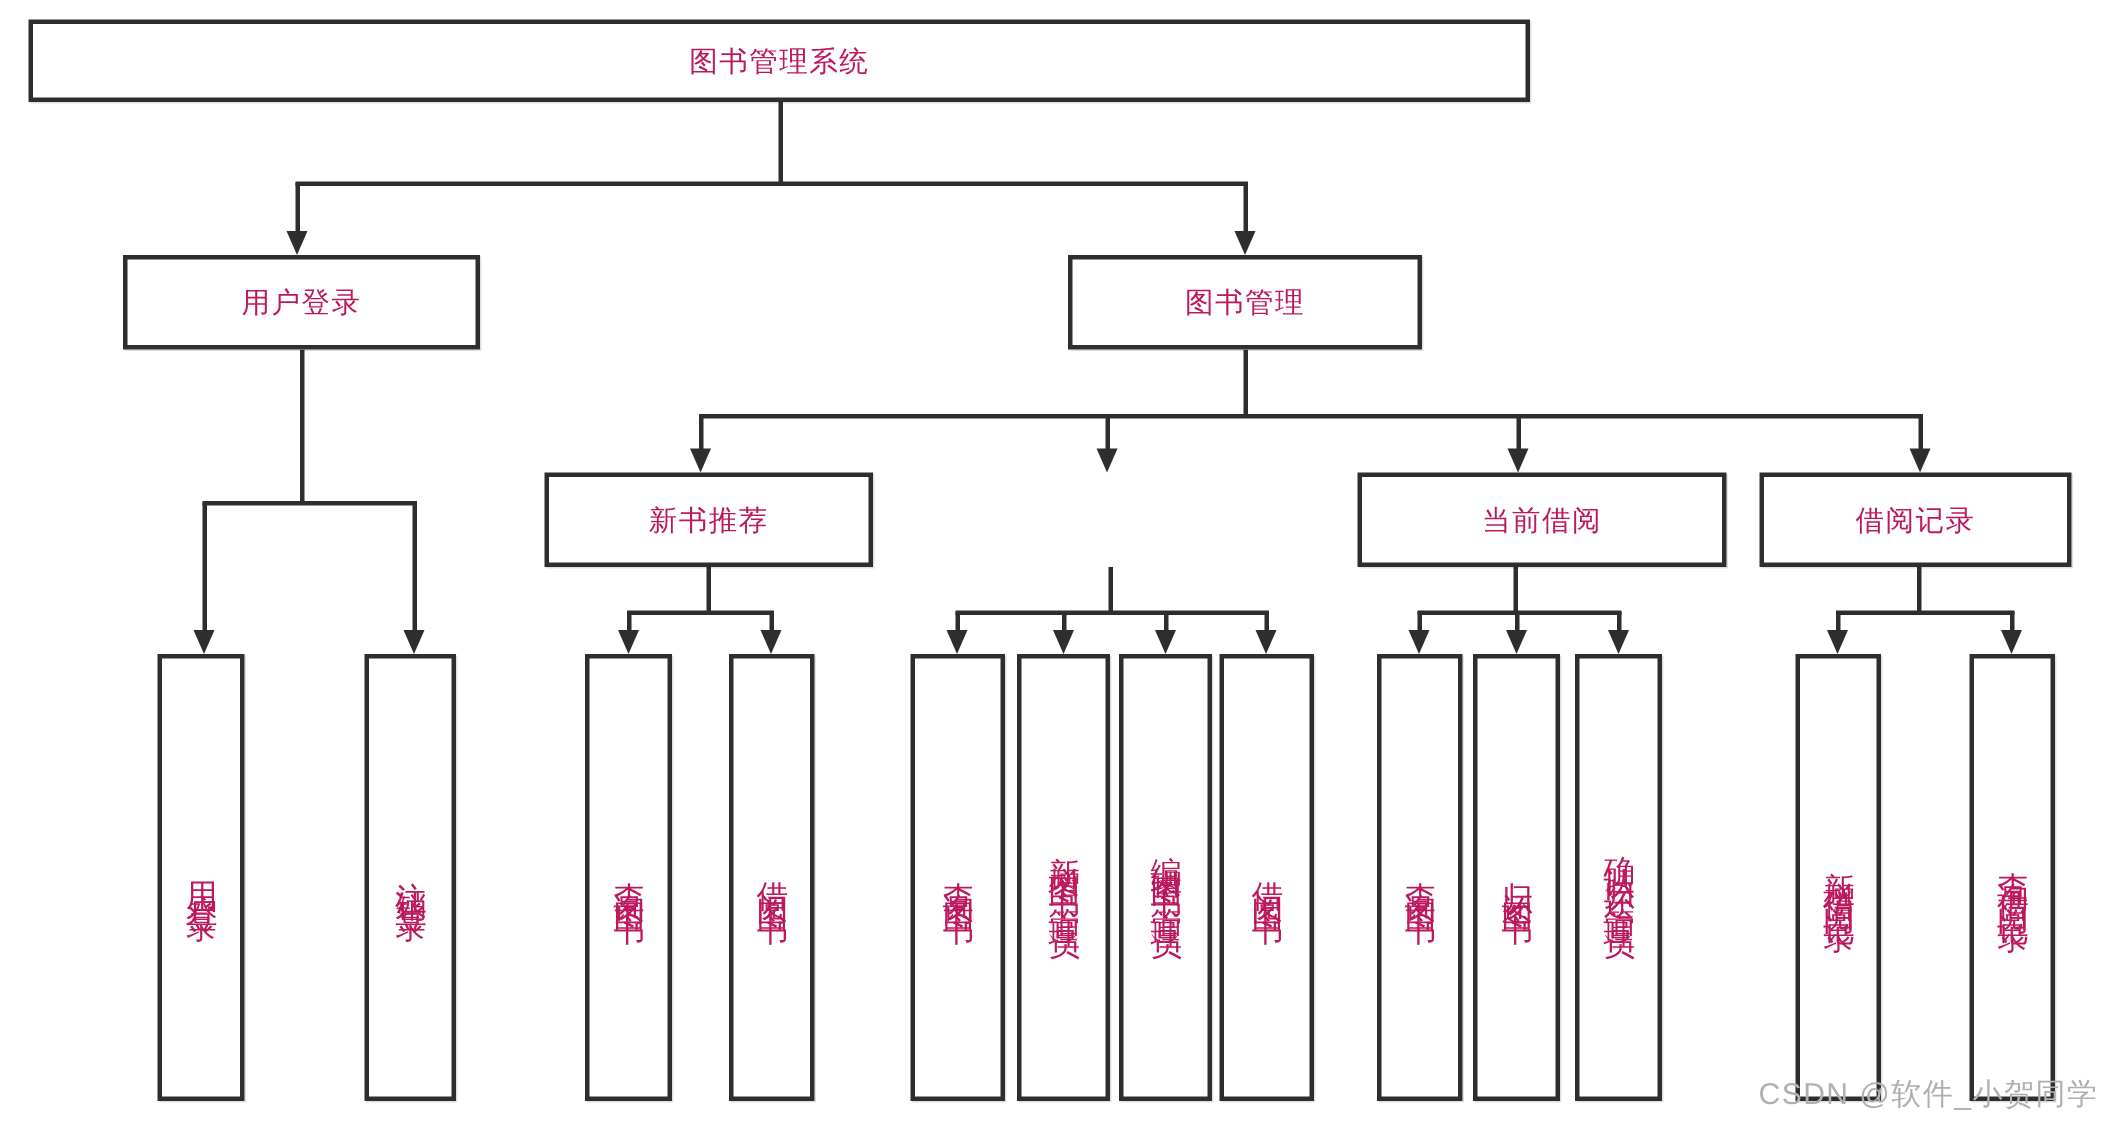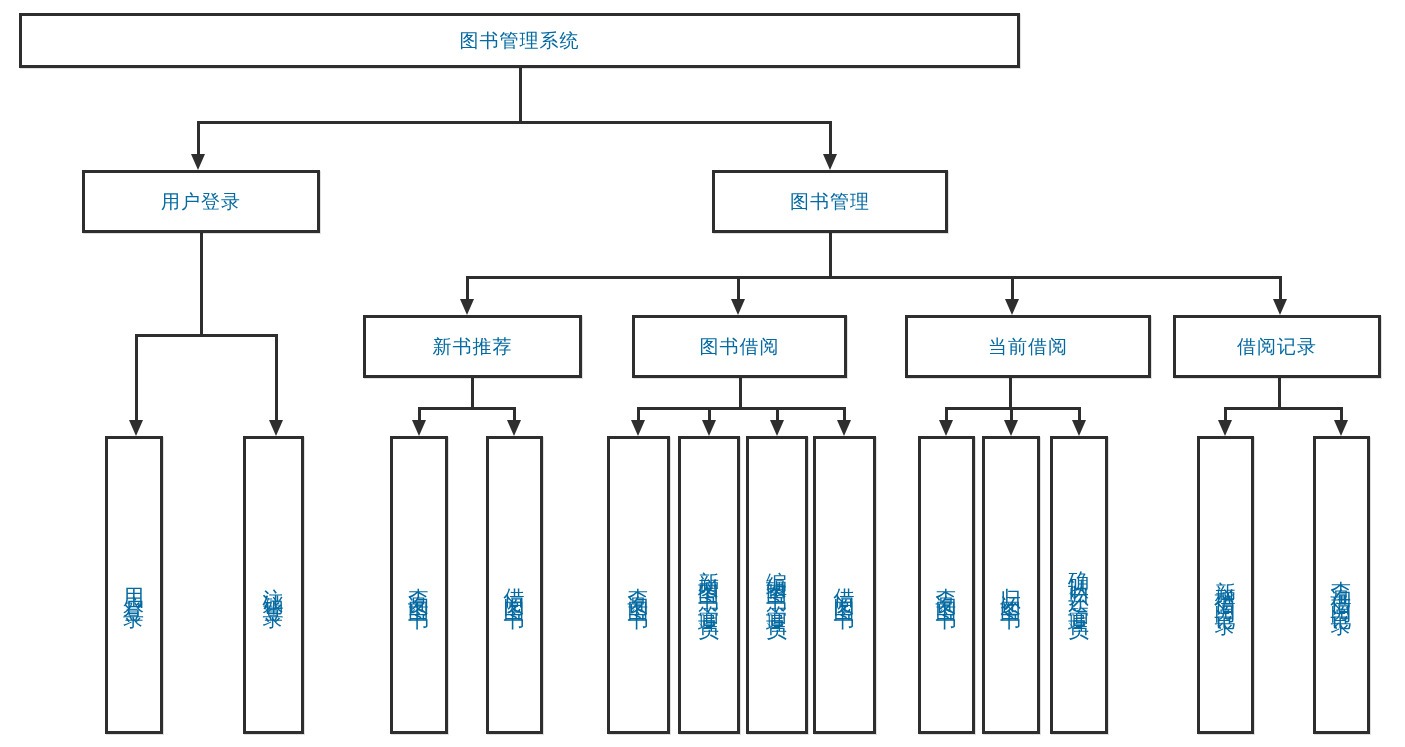--- a/index.html
+++ b/index.html
@@ -3,21 +3,21 @@
 <meta charset="utf-8">
 <style>
   html,body{margin:0;padding:0;background:#ffffff;}
   .canvas{
     position:relative;width:1405px;height:747px;background:#ffffff;
     font-family:"Liberation Sans", sans-serif;overflow:hidden;
   }
   .box{
     position:absolute;box-sizing:border-box;background:#ffffff;
     border:3px solid #2e2e2e;display:flex;align-items:center;justify-content:center;
-    color:#0369a1;box-shadow:1px 1px 0 rgba(0,0,0,0.12);
+    color:#be185d;box-shadow:1px 1px 0 rgba(0,0,0,0.12);
   }
   .hlabel{font-size:19px;letter-spacing:1px;white-space:nowrap;}
   .root-label{font-size:19px;letter-spacing:1px;}
   .vtext{
     writing-mode:vertical-rl;text-orientation:mixed;
     font-size:21px;letter-spacing:7px;line-height:1;white-space:nowrap;
   }
   .vline{position:absolute;width:3px;background:#2e2e2e;}
   .hline{position:absolute;height:3px;background:#2e2e2e;}
   .arrow{
@@ -101,23 +101,20 @@
   <div class="box" style="left:82px;top:170px;width:238px;height:63px">
     <span class="hlabel">用户登录</span>
   </div>
   <div class="box" style="left:363px;top:315px;width:219px;height:63px">
     <span class="hlabel">新书推荐</span>
   </div>
 
   <div class="box" style="left:712px;top:170px;width:236px;height:63px">
     <span class="hlabel">图书管理</span>
   </div>
-  <div class="box" style="left:632px;top:315px;width:215px;height:63px">
-    <span class="hlabel">图书借阅</span>
-  </div>
   <div class="box" style="left:905px;top:315px;width:246px;height:63px">
     <span class="hlabel">当前借阅</span>
   </div>
   <div class="box" style="left:1173px;top:315px;width:208px;height:63px">
     <span class="hlabel">借阅记录</span>
   </div>
 
   <div class="box" style="left:105px;top:436px;width:58px;height:298px">
     <span class="vtext">用户登录</span>
   </div>
@@ -151,13 +148,14 @@
   <div class="box" style="left:1050px;top:436px;width:58px;height:298px">
     <span class="vtext">确认归还（管理员）</span>
   </div>
   <div class="box" style="left:1197px;top:436px;width:57px;height:298px">
     <span class="vtext">新增借阅记录</span>
   </div>
   <div class="box" style="left:1313px;top:436px;width:57px;height:298px">
     <span class="vtext">查询借阅记录</span>
   </div>
 
+  <div class="watermark">CSDN @软件_小贺同学</div>
 </div>
 
 </body></html>

